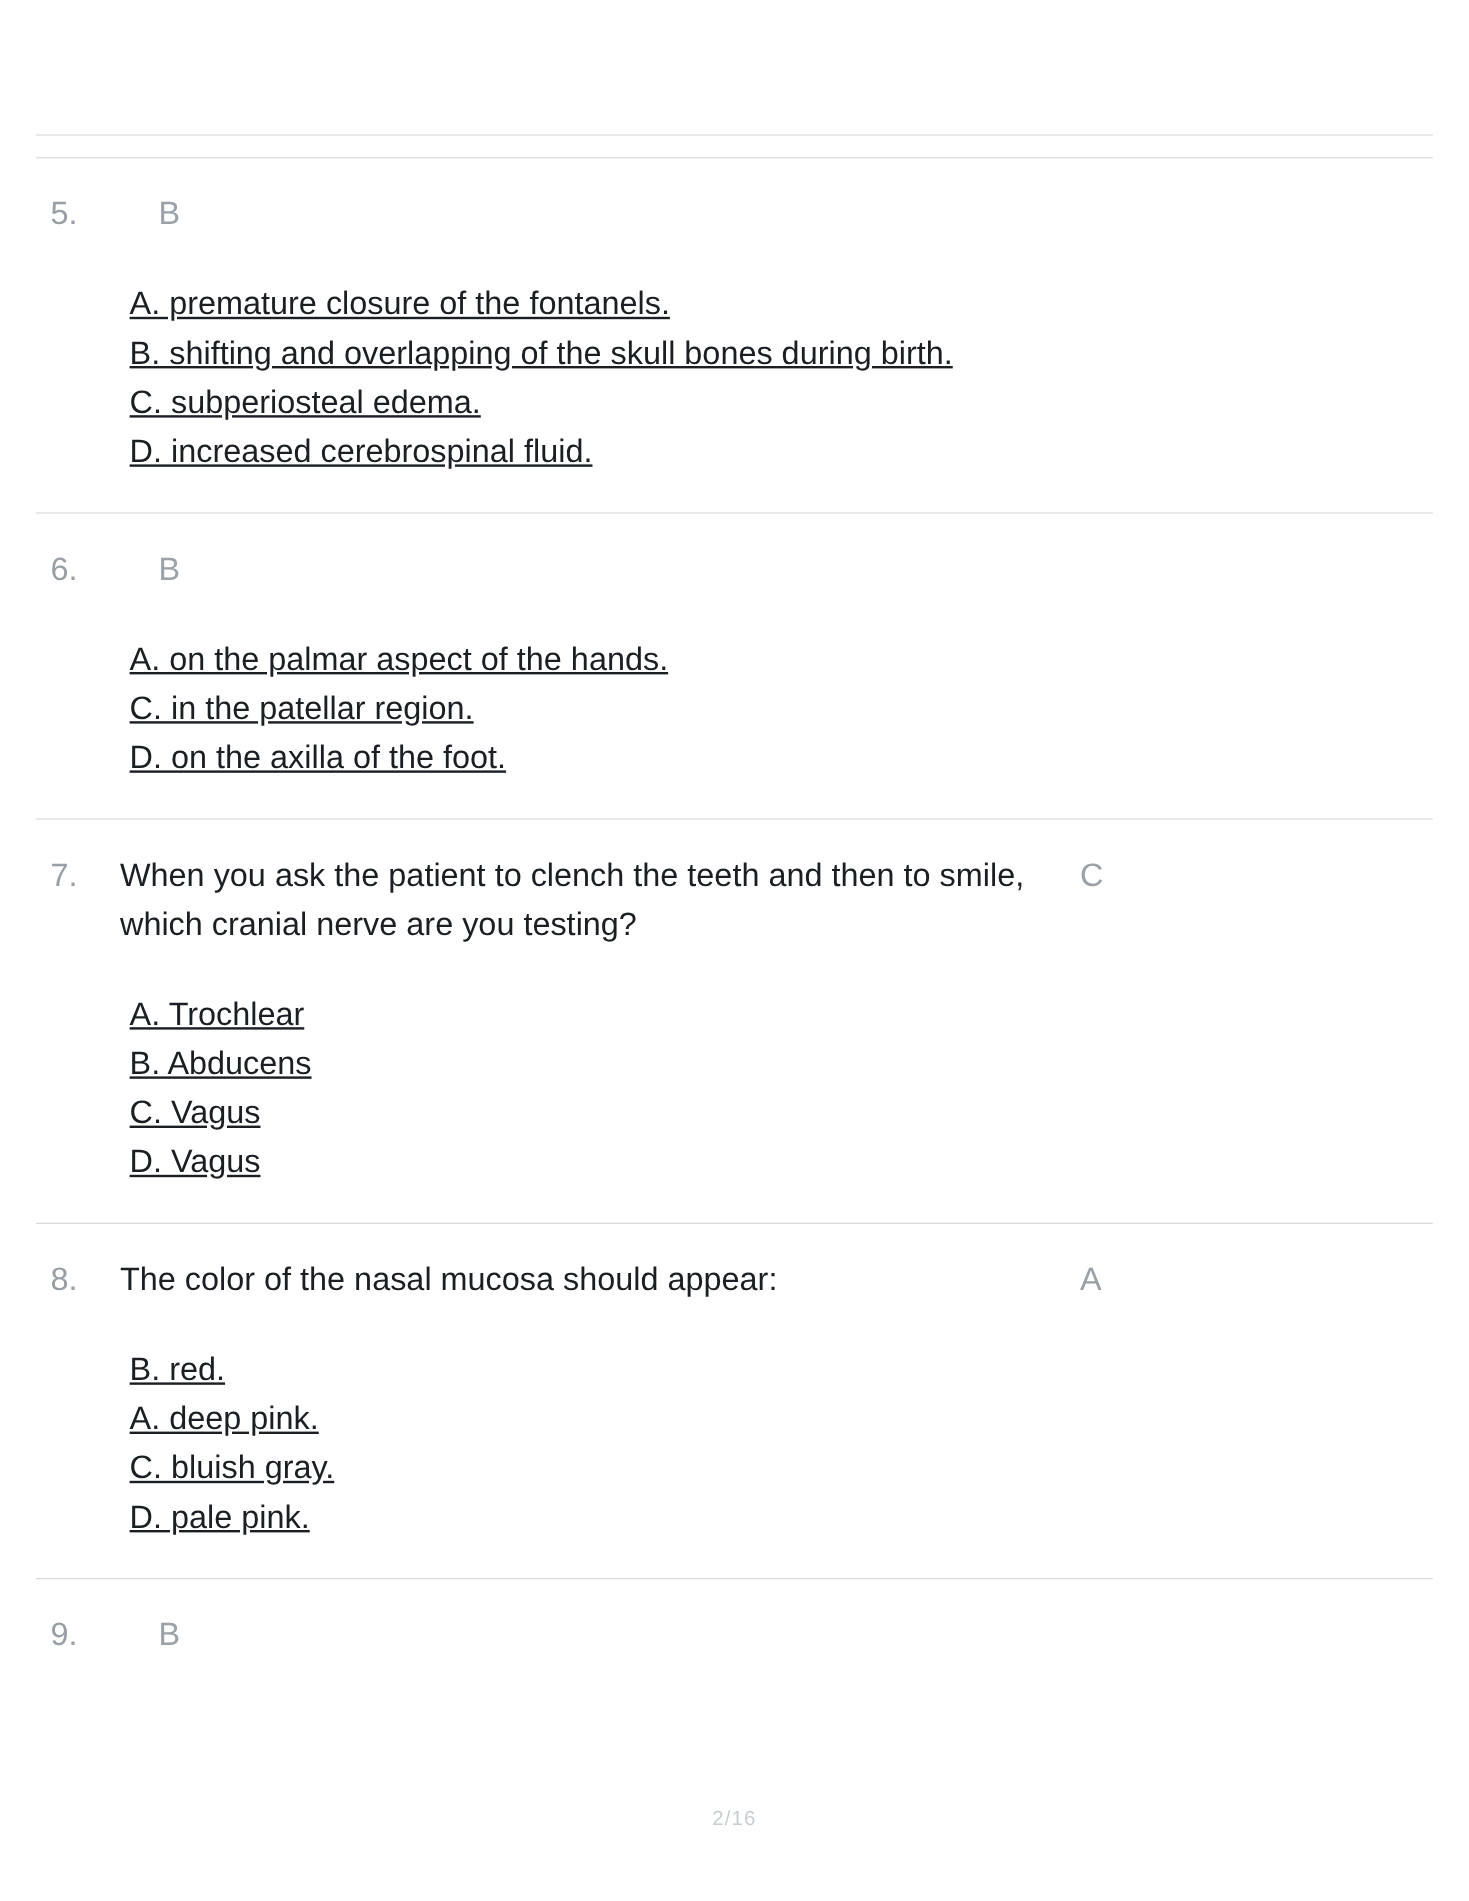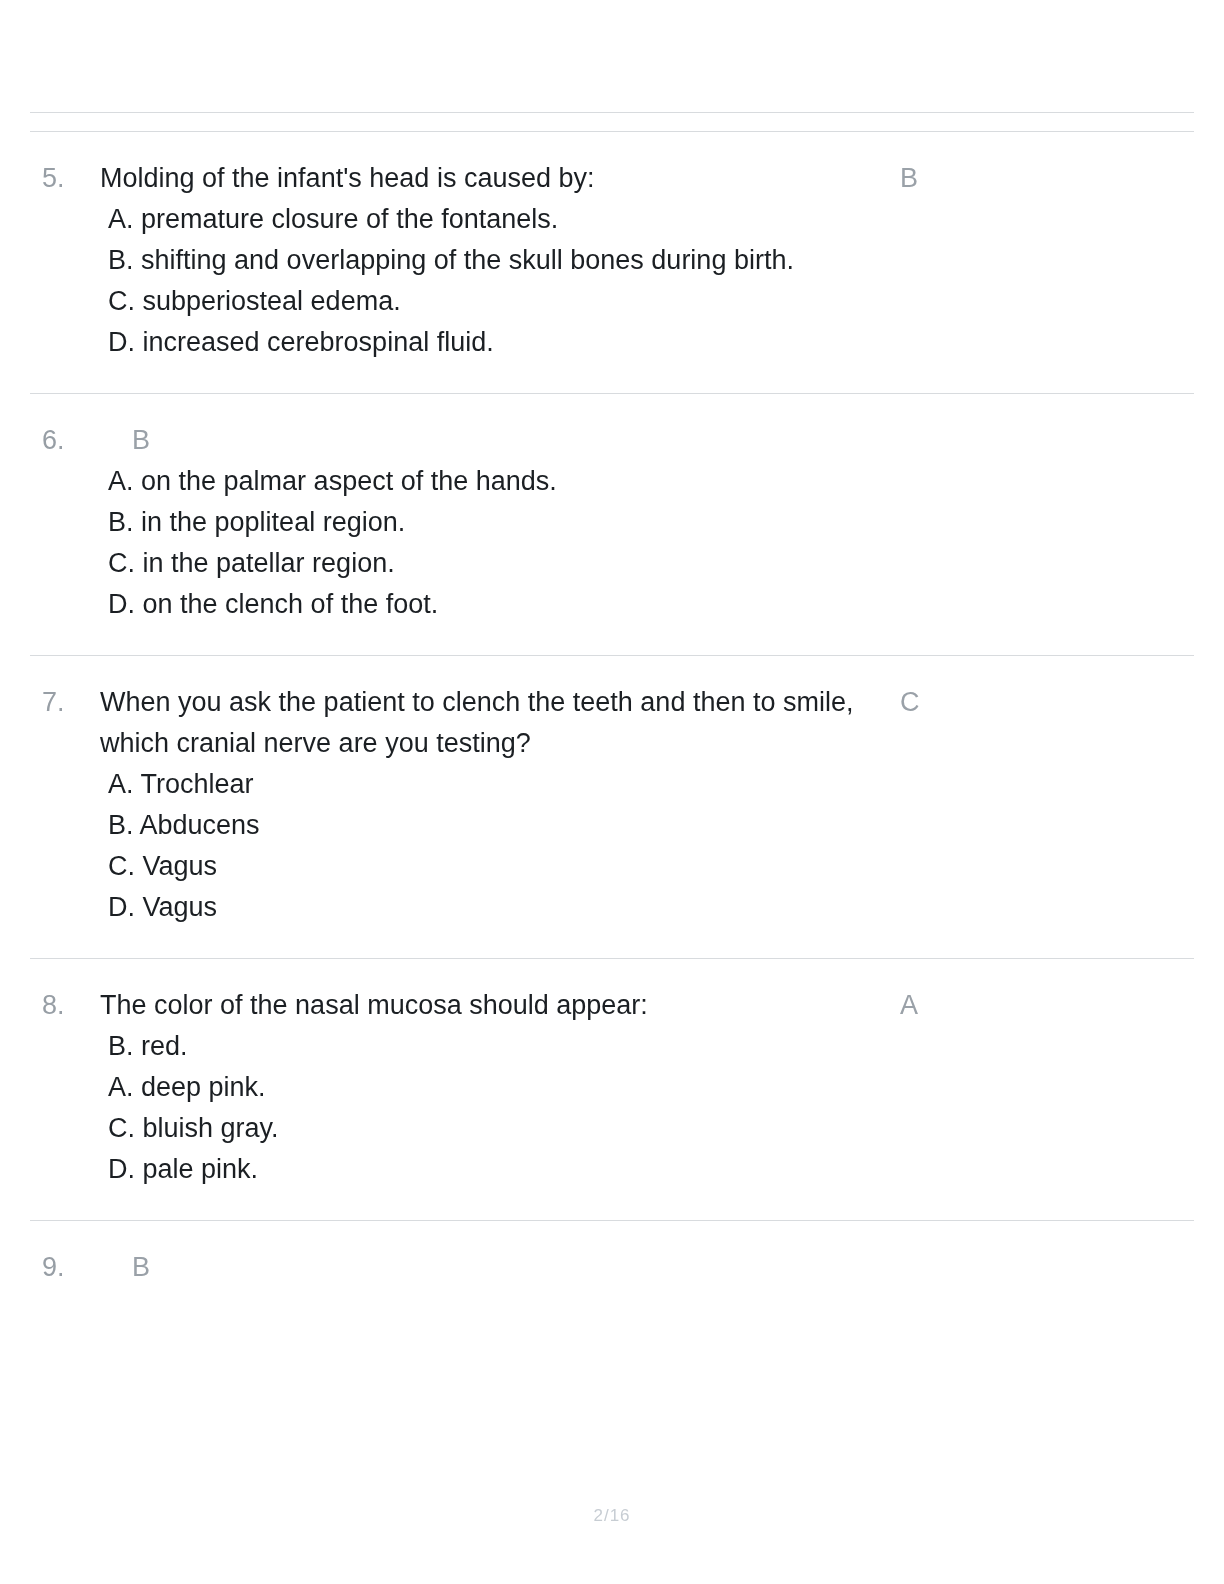--- a/index.html
+++ b/index.html
@@ -48,21 +48,23 @@
     flex: 0 0 768px;
     width: 768px;
     color: #1b1f23;
   }
   .q-answer {
     margin-left: 32px;
     color: #9aa1a8;
     font-weight: 300;
   }
   .q-options {
+    margin-top: 34px;
     margin-left: 58px;
+    text-decoration: underline;
   }
   .q-option {
     text-indent: 8px;
     width: 780px;
   }
   .q-options:empty {
     display: none;
     margin: 0;
   }
   .page-footer {
@@ -80,43 +82,41 @@
 <body>
 
 <div class="top-rules">
   <div class="rule"></div>
   <div class="rule"></div>
 </div>
 
 <section class="question">
   <div class="q-head">
     <span class="q-num">5.</span>
-    <div class="q-text">Molding of the infant's head is caused by:</div>
     <span class="q-answer">B</span>
   </div>
   <div class="q-options">
     <div class="q-option">A. premature closure of the fontanels.</div>
     <div class="q-option">B. shifting and overlapping of the skull bones during birth.</div>
     <div class="q-option">C. subperiosteal edema.</div>
     <div class="q-option">D. increased cerebrospinal fluid.</div>
   </div>
 </section>
 
 <div class="divider"></div>
 
 <section class="question">
   <div class="q-head">
     <span class="q-num">6.</span>
     <span class="q-answer">B</span>
   </div>
   <div class="q-options">
     <div class="q-option">A. on the palmar aspect of the hands.</div>
-    <div class="q-option">B. in the popliteal region.</div>
     <div class="q-option">C. in the patellar region.</div>
-    <div class="q-option">D. on the clench of the foot.</div>
+    <div class="q-option">D. on the axilla of the foot.</div>
   </div>
 </section>
 
 <div class="divider"></div>
 
 <section class="question">
   <div class="q-head">
     <span class="q-num">7.</span>
     <div class="q-text">When you ask the patient to clench the teeth and then to smile, which cranial nerve are you testing?</div>
     <span class="q-answer">C</span>

